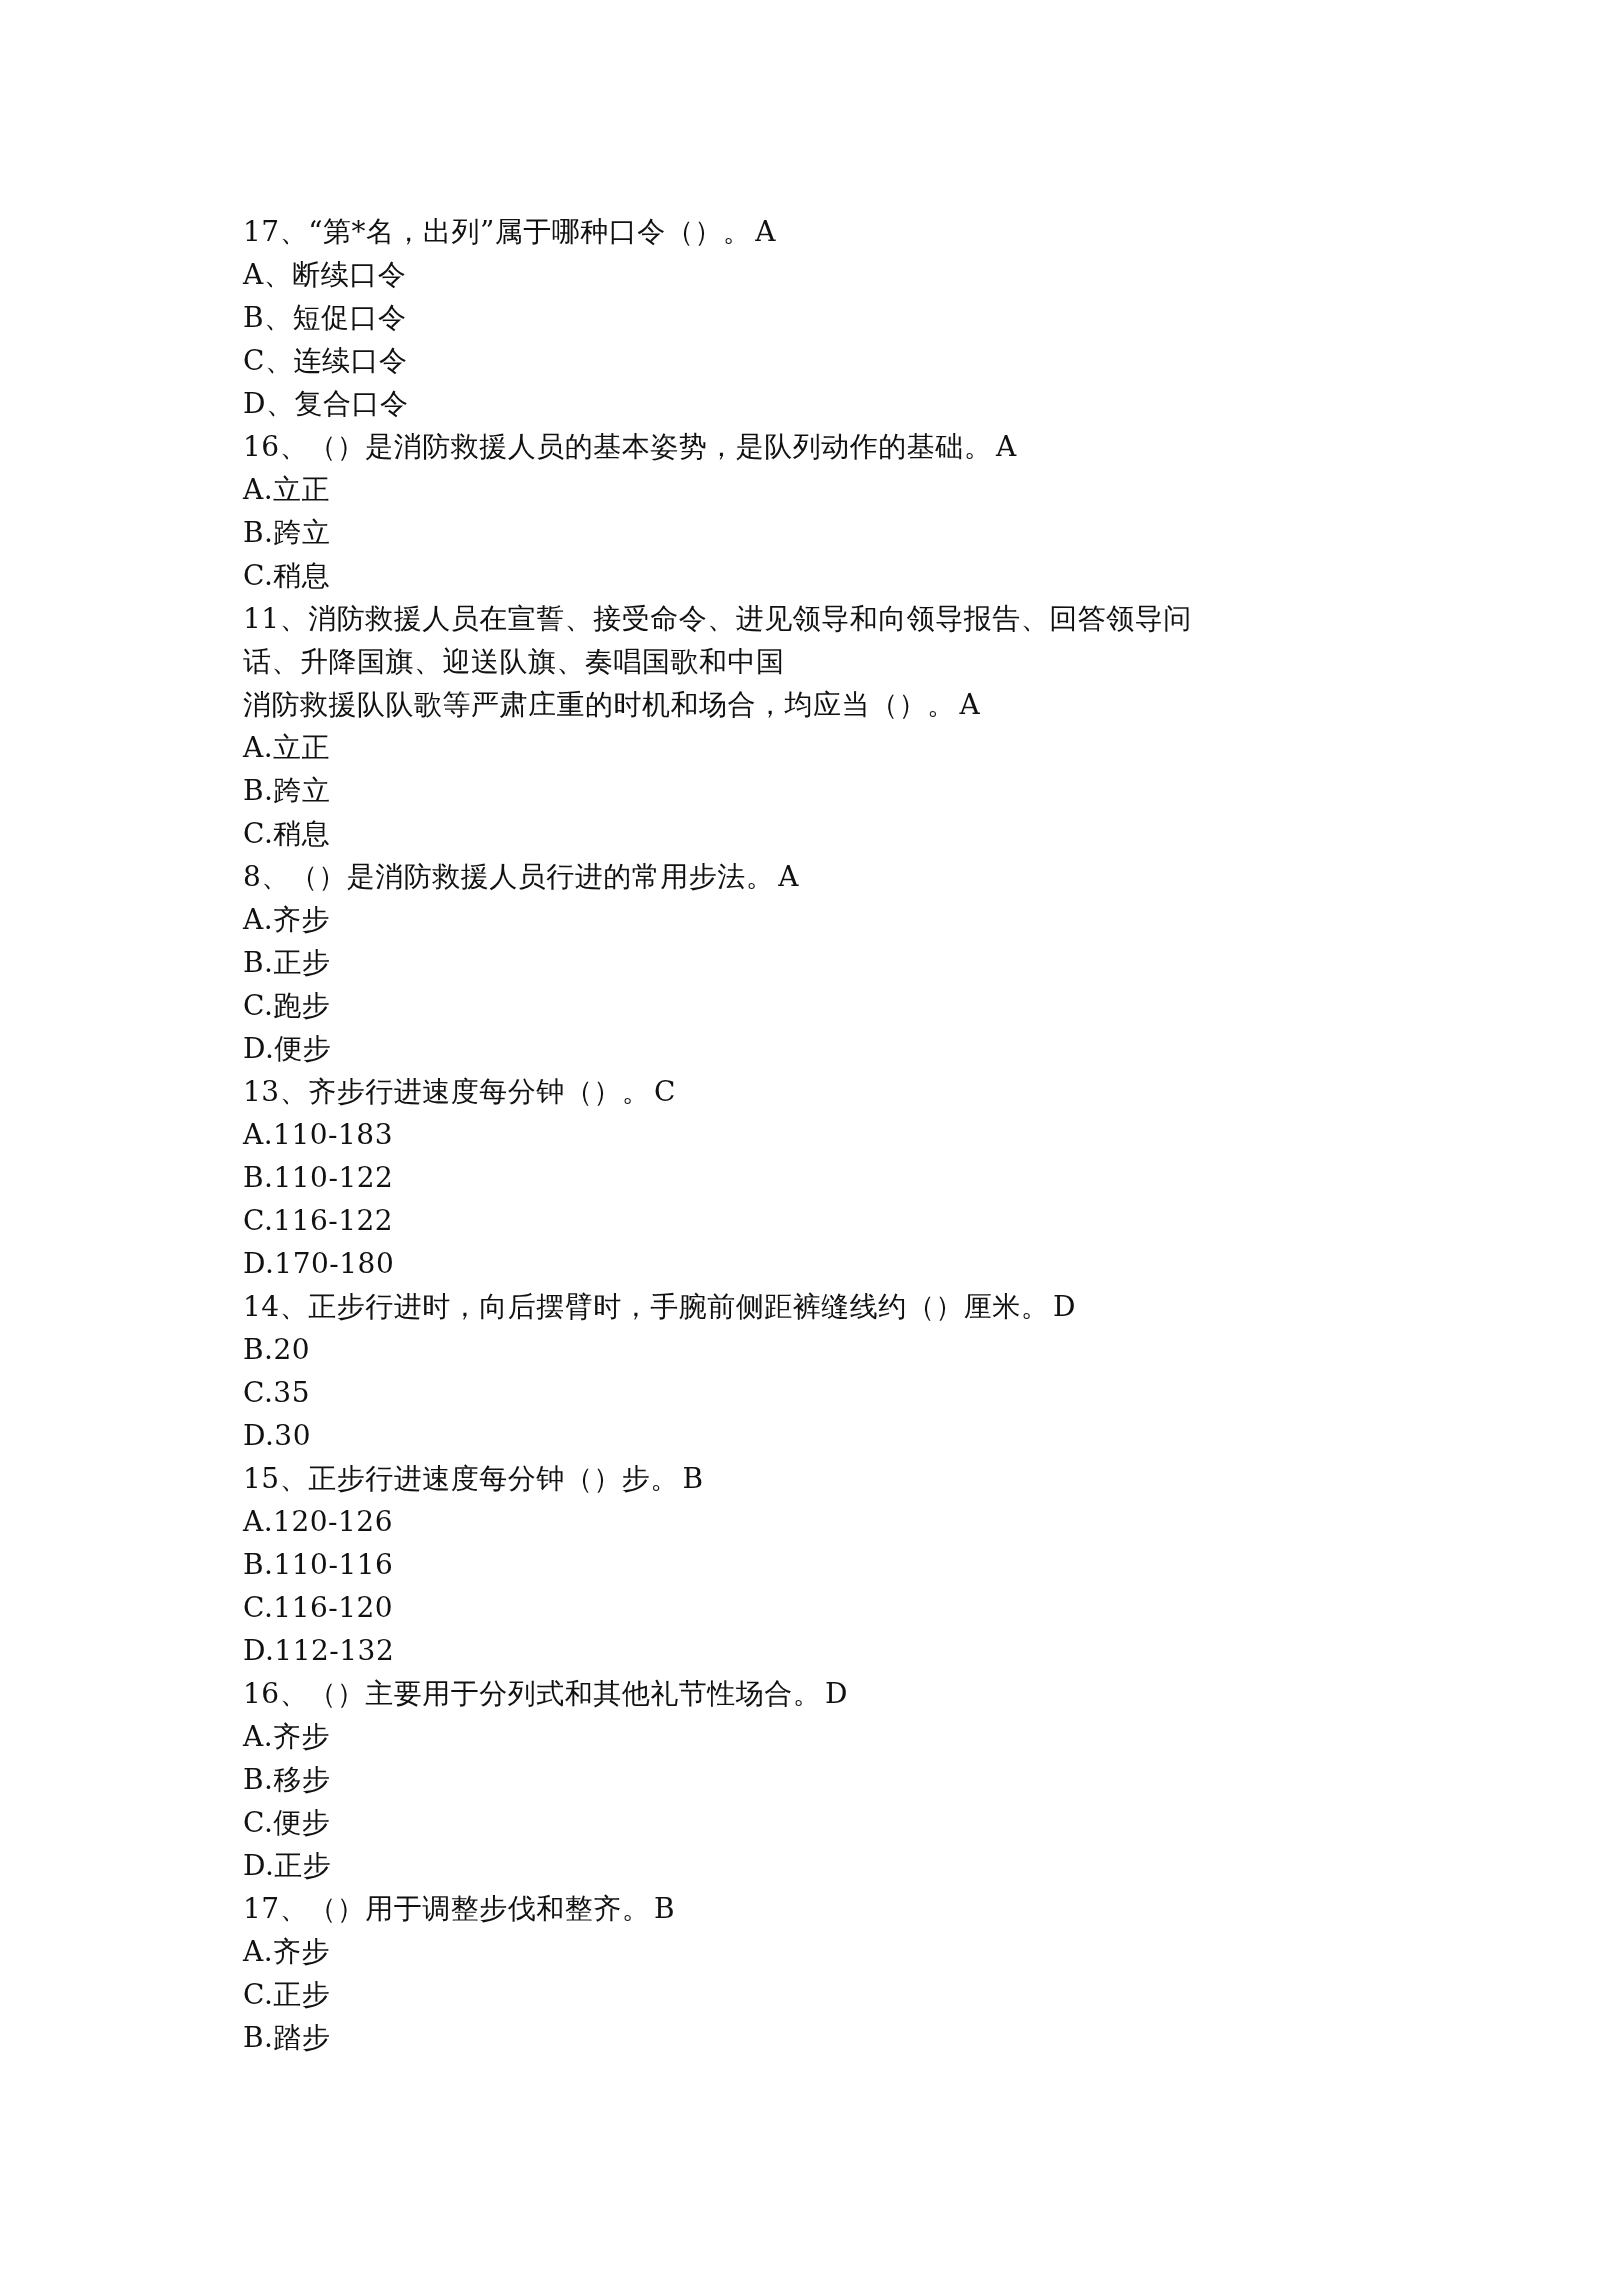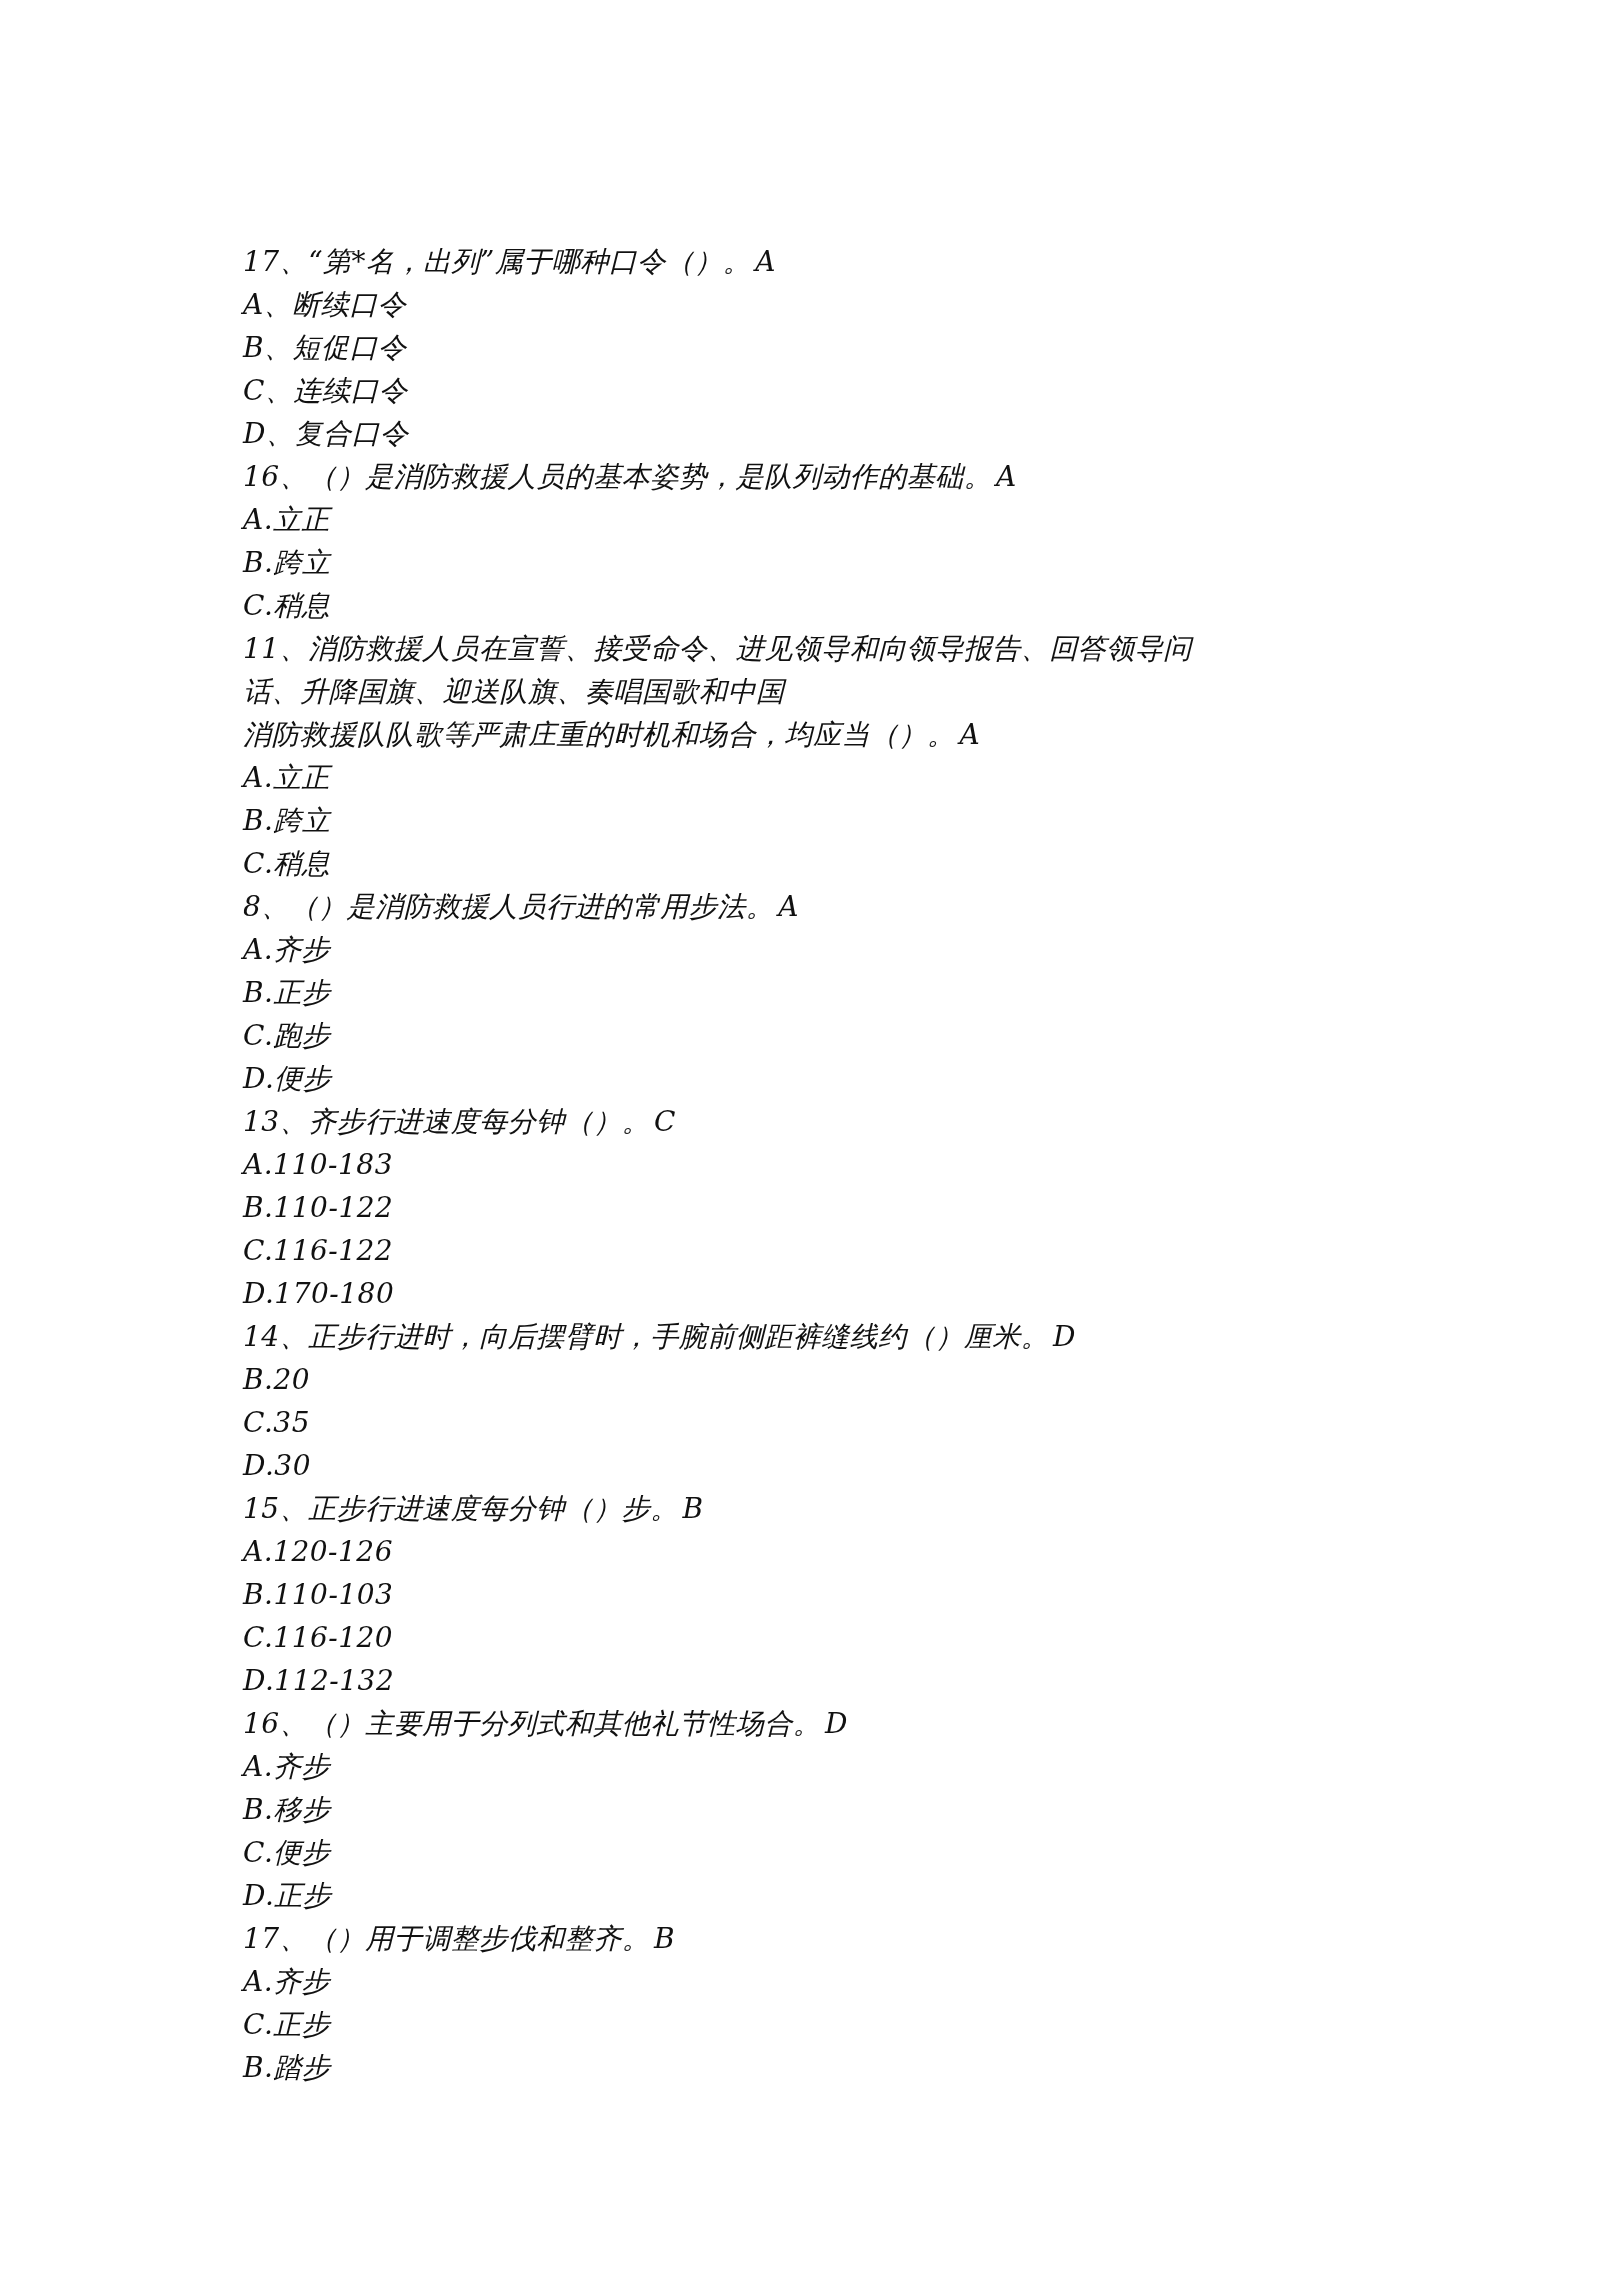--- a/index.html
+++ b/index.html
@@ -11,23 +11,22 @@
       width: 1620px;
       height: 2293px;
       position: relative;
       overflow: hidden;
       font-family: "DejaVu Serif", "Liberation Serif", serif;
       color: #111111;
     }
     .page {
       position: absolute;
       left: 243px;
-      top: 240px;
+      top: 210px;
       width: 1137px;
-      font-style: italic;
     }
     .line {
       height: 43px;
       line-height: 43px;
       font-size: 28px;
       white-space: nowrap;
       letter-spacing: 0.5px;
     }
     .question { }
     .option { }
@@ -68,21 +67,21 @@
   <div class="line option">C.116-122</div>
   <div class="line option">D.170-180</div>
 
   <div class="line question"><span>14、正步行进时，向后摆臂时，手腕前侧距裤缝线约（）厘米。</span><span class="answer">D</span></div>
   <div class="line option">B.20</div>
   <div class="line option">C.35</div>
   <div class="line option">D.30</div>
 
   <div class="line question"><span>15、正步行进速度每分钟（）步。</span><span class="answer">B</span></div>
   <div class="line option">A.120-126</div>
-  <div class="line option">B.110-103</div>
+  <div class="line option">B.110-116</div>
   <div class="line option">C.116-120</div>
   <div class="line option">D.112-132</div>
 
   <div class="line question"><span>16、（）主要用于分列式和其他礼节性场合。</span><span class="answer">D</span></div>
   <div class="line option">A.齐步</div>
   <div class="line option">B.移步</div>
   <div class="line option">C.便步</div>
   <div class="line option">D.正步</div>
 
   <div class="line question"><span>17、（）用于调整步伐和整齐。</span><span class="answer">B</span></div>

